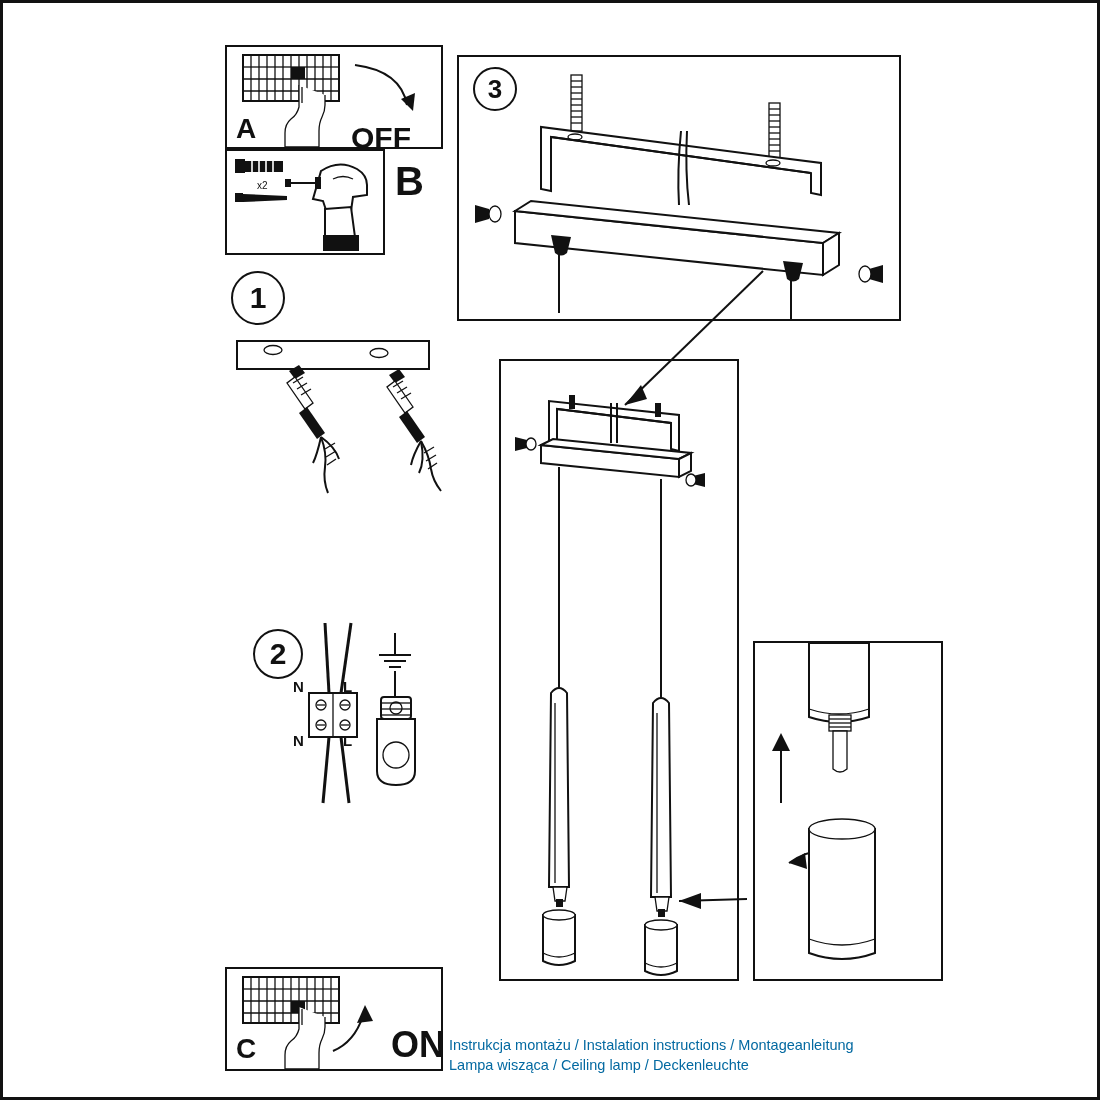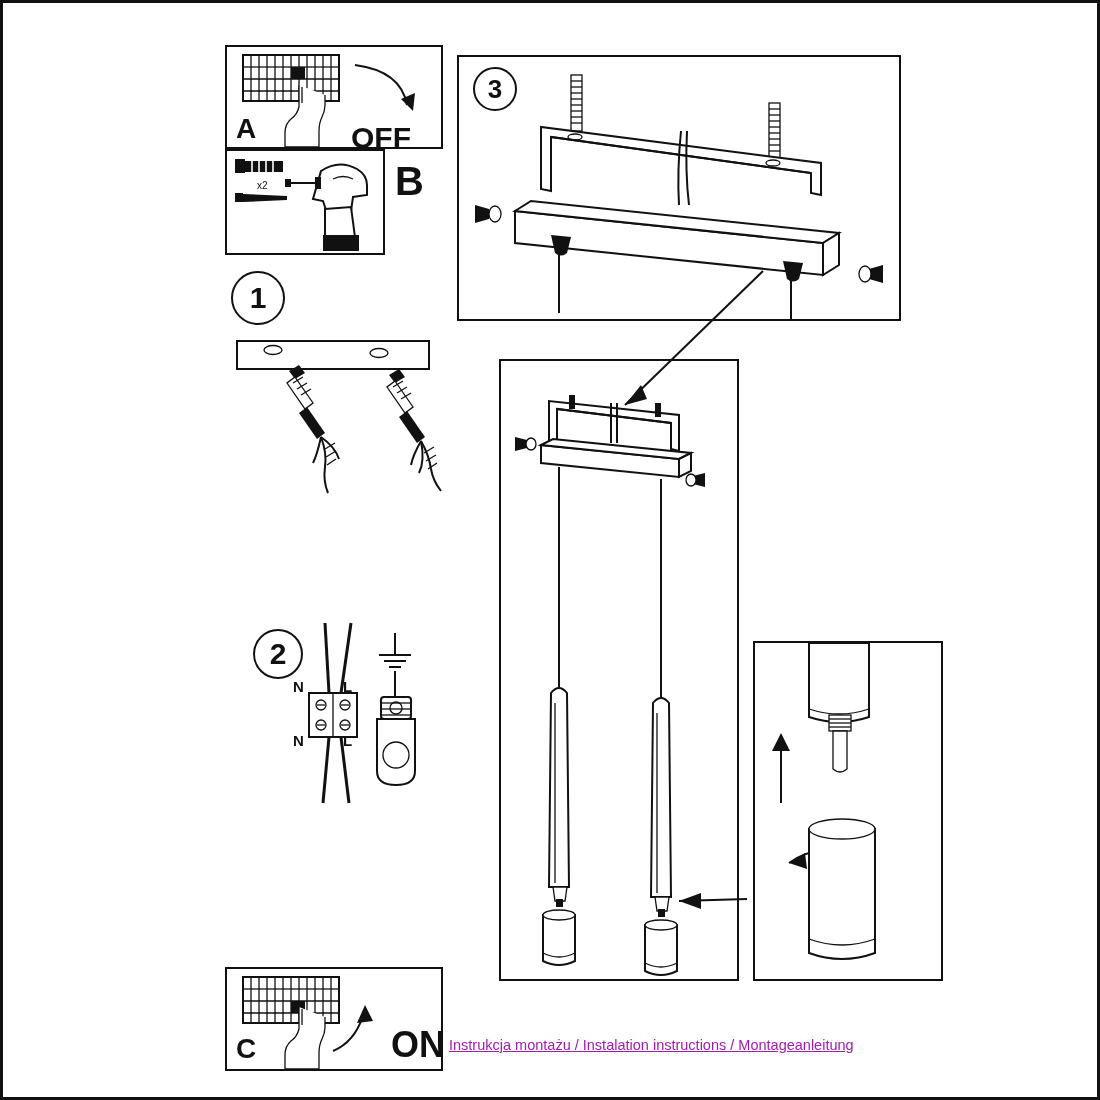--- a/index.html
+++ b/index.html
@@ -34,24 +34,23 @@
     border:2.5px solid #111;
     border-radius:50%;
     display:flex;align-items:center;justify-content:center;
     font-size:30px;font-weight:bold;
     background:#fff;
     box-sizing:border-box;
   }
   .footer{
     position:absolute;
     font-size:14.5px;
-    color:#a21caf;
+    color:#0369a1;
     line-height:1.45;
     white-space:nowrap;
-    text-decoration:underline;
   }
   svg{position:absolute;left:0;top:0;overflow:visible;}
   .st{fill:none;stroke:#111;stroke-width:2;}
   .stt{fill:none;stroke:#111;stroke-width:1.3;}
   .stfat{fill:none;stroke:#111;stroke-width:3;}
   .fillblk{fill:#111;stroke:none;}
   .fillwht{fill:#fff;stroke:#111;stroke-width:2;}
   .fillwht1{fill:#fff;stroke:#111;stroke-width:1.3;}
 </style>
 </head>
@@ -385,14 +384,15 @@
     </g>
     <rect class="fillblk" x="288" y="998" width="14" height="12"></rect>
     <path class="fillwht1" d="M296 1004 L296 1026 q-2 8 -8 12 q-6 5 -6 14 l0 14 l34 0 l0 -16 q0 -8 3 -14 q3 -6 3 -12 l0 -10"></path>
     <path class="stt" d="M299 1006 L299 1022"></path>
 
     <path class="st" d="M330 1048 q24 -10 32 -42" stroke-width="3"></path>
     <path class="fillblk" d="M362 1002 l8 16 l-16 2 z"></path>
   </svg>
 
   <div class="footer" style="left:446px;top:1032px;">Instrukcja montażu / Instalation instructions / Montageanleitung</div>
+  <div class="footer" style="left:446px;top:1052px;">Lampa wisząca / Ceiling lamp / Deckenleuchte</div>
 
 </div>
 
 </body></html>

